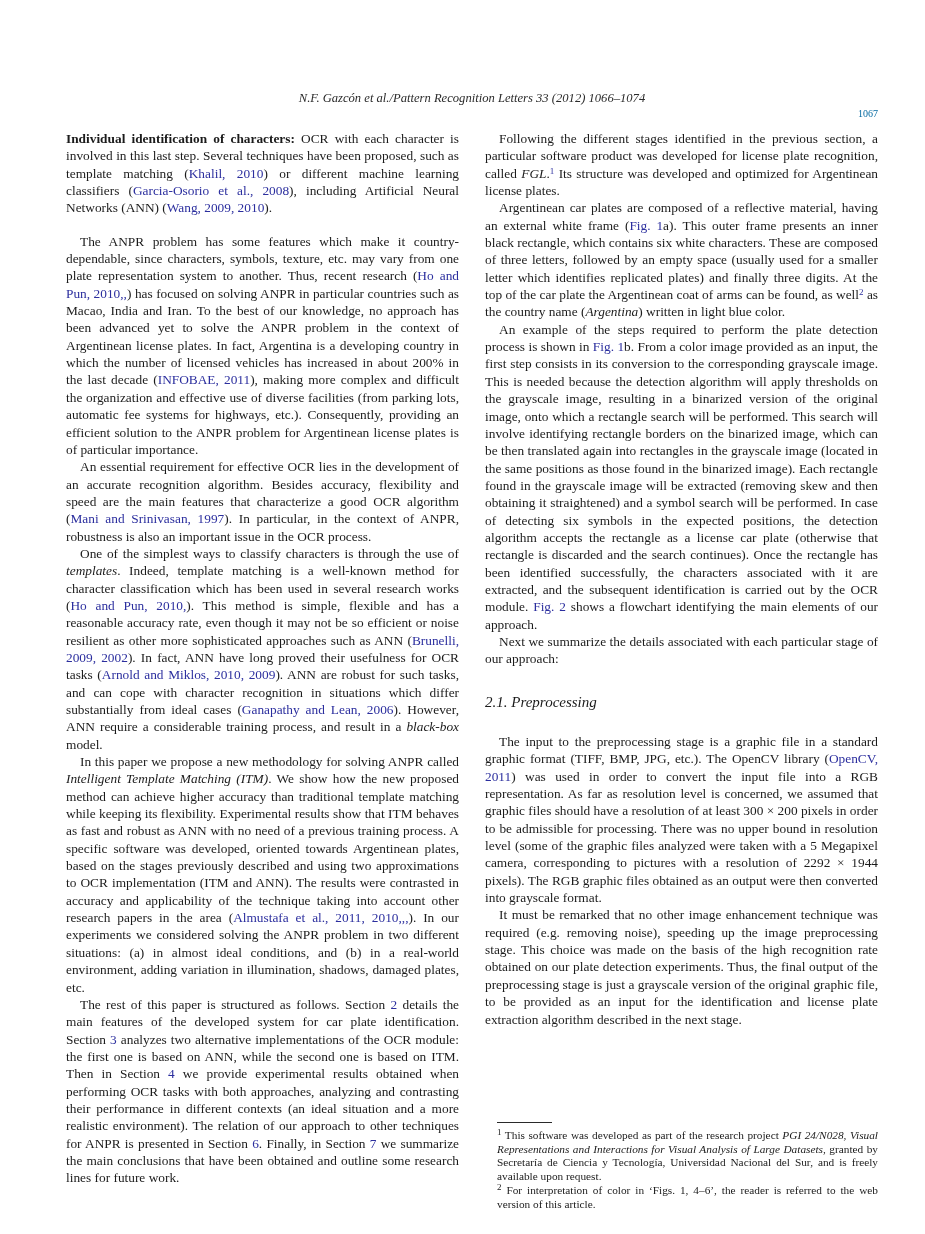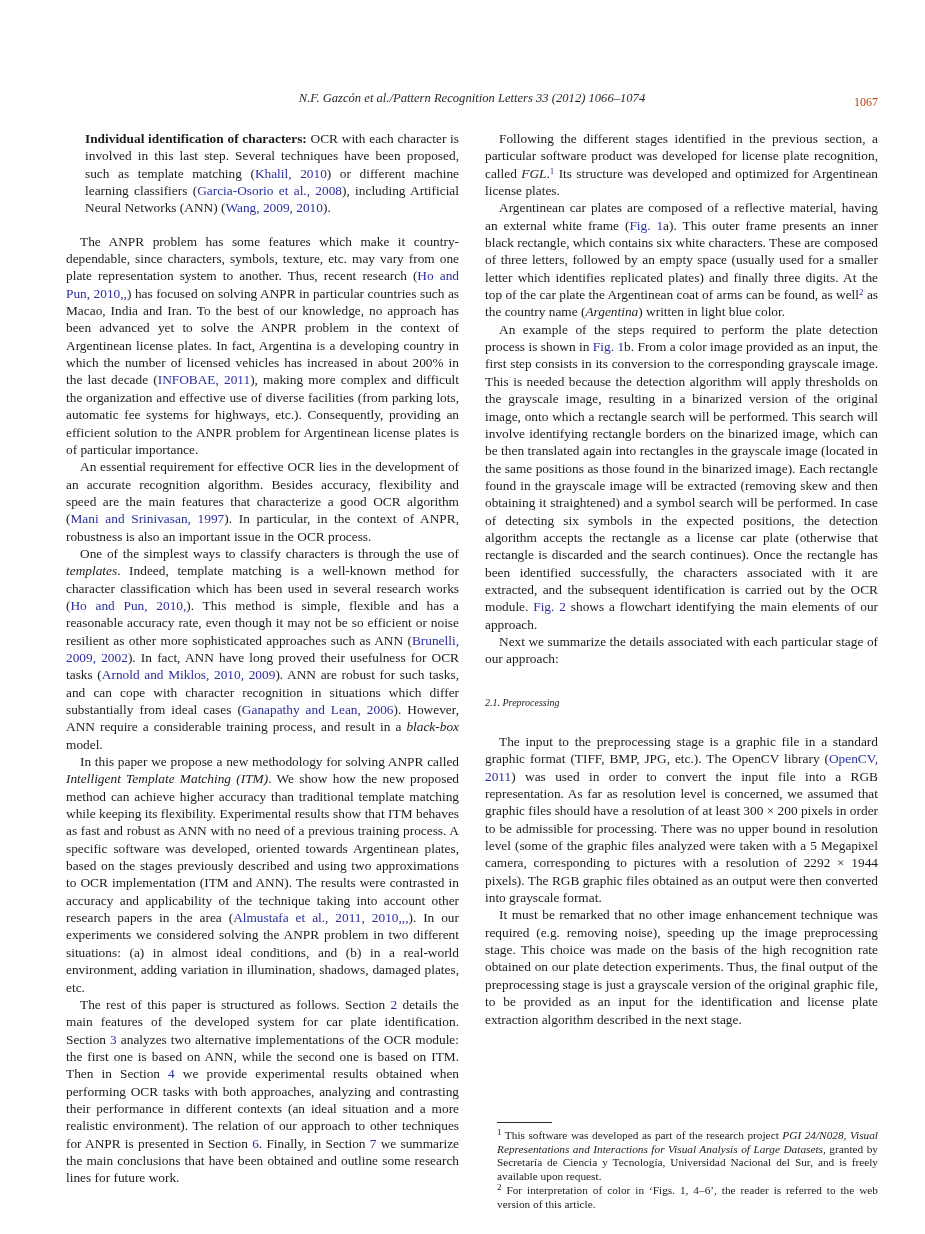--- a/index.html
+++ b/index.html
@@ -22,54 +22,54 @@
     line-height: 18px;
   }
   .running-title {
     text-align: center;
     font-style: italic;
     color: #2a2a2a;
   }
   .page-number {
     position: absolute;
     right: 0;
-    top: 4px;
+    top: 16px;
     font-style: normal;
-    color: #c2410c;
-    font-size: 12px;
+    color: #0369a1;
+    font-size: 10px;
   }
   .columns {
     display: flex;
     gap: 26px;
     margin-top: 23px;
     height: 1092px;
   }
   .col {
     width: 393px;
     position: relative;
   }
   .para {
     font-size: 13.35px;
     line-height: 17.35px;
     text-align: justify;
     text-indent: 14px;
     margin: 0;
   }
   .para.no-indent { text-indent: 0; }
-  .para.block { margin-left: 19px; text-indent: 0; }
+  .para.block { text-indent: 0; }
   .para.gap-before { margin-top: 16px; }
   .col h2 {
     font-size: 13.4px;
     line-height: 17.5px;
     font-weight: bold;
     margin: 3px 0 22px 0;
     text-align: left;
   }
   .col h3 {
-    font-size: 10px;
+    font-size: 15px;
     line-height: 17.35px;
     font-weight: normal;
     font-style: italic;
     margin: 26px 0 22px 0;
     text-align: left;
   }
   .seg-link { color: #2b2e9e; text-decoration: none; cursor: pointer; }
   .seg-i { font-style: italic; }
   .seg-b { font-weight: bold; }
   sup.seg-sup { font-size: 9px; line-height: 0; vertical-align: baseline; position: relative; top: -4px; }

